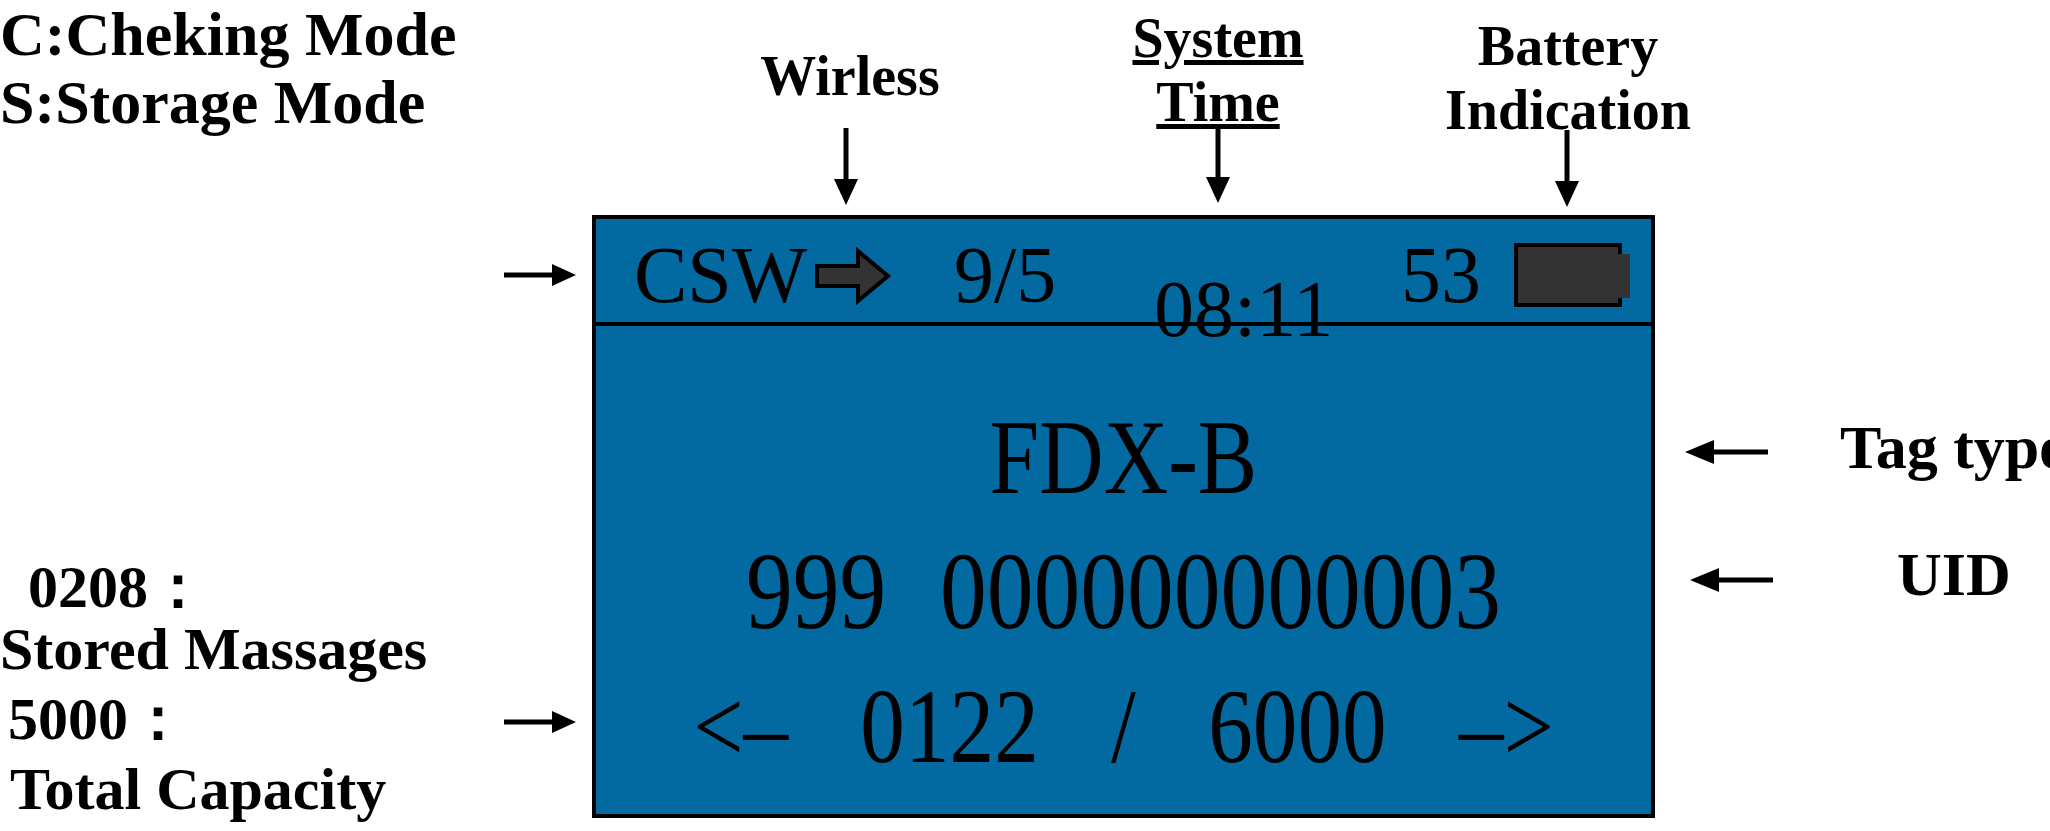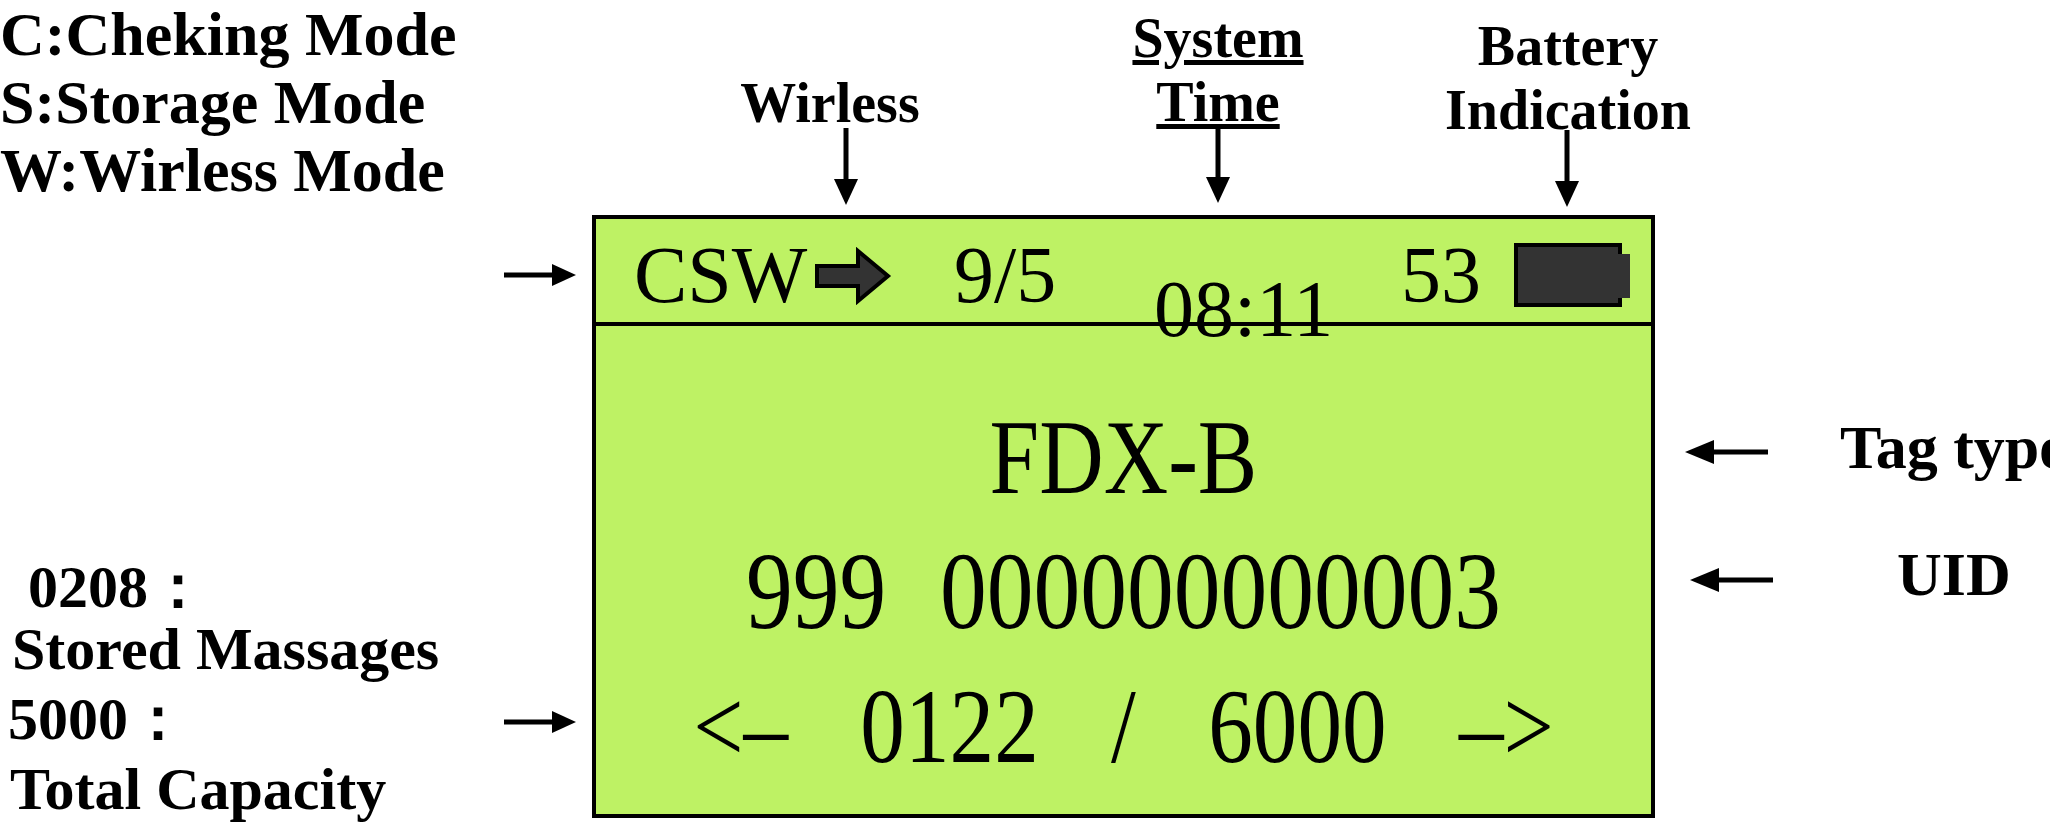--- a/index.html
+++ b/index.html
@@ -7,21 +7,21 @@
          font-family:"Liberation Serif",serif;color:#000;}
   .ann{position:absolute;font-weight:bold;white-space:nowrap;line-height:1;}
   .ann-block{position:absolute;font-weight:bold;text-align:center;white-space:nowrap;}
   .left-modes{left:6px;top:169px;font-size:62px;line-height:68px;font-weight:bold;white-space:nowrap;}
   .top-label{font-size:56px;line-height:64px;}
   .side-label{font-size:62px;}
   .bl-label{font-size:60px;}
   .arrow{position:absolute;}
   
   .screen{position:absolute;left:592px;top:215px;width:1063px;height:603px;
-          border:4px solid #000;box-sizing:border-box;background:#bef264;}
+          border:4px solid #000;box-sizing:border-box;background:#0369a1;}
   .statusbar{position:absolute;left:0;top:0;width:100%;height:103px;
              border-bottom:4px solid #000;box-sizing:content-box;}
   .st-item{position:absolute;top:16px;font-size:80px;line-height:1;white-space:nowrap;}
   .battery{position:absolute;left:918px;top:24px;width:100px;height:56px;
            background:#333;border:4px solid #000;}
   .battery-nub{position:absolute;right:-12px;top:7px;width:12px;height:44px;background:#333;}
   .screen-line{position:absolute;left:0;width:100%;text-align:center;line-height:1;
                white-space:nowrap;transform:scaleX(0.85);transform-origin:50% 50%;}
   .line-tagtype{top:186px;font-size:105px;}
   .line-uid{top:317px;font-size:110px;word-spacing:36px;}
@@ -30,24 +30,23 @@
   svg{display:block;}
 </style>
 </head>
 <body>
 
 <div id="stage">
 
   <div class="left-modes">
     <div>C:Cheking Mode</div>
     <div>S:Storage Mode</div>
-    <div>W:Wirless Mode</div>
   </div>
 
-  <div class="ann-block top-label" style="left:720px;top:44px;width:220px;margin-top:27px;">Wirless</div>
+  <div class="ann-block top-label" style="left:740px;top:44px;width:220px;">Wirless</div>
 
   <div class="ann-block top-label" style="left:1108px;top:6px;width:220px;text-decoration:underline;">
     <div>System</div>
     <div>Time</div>
   </div>
 
   <div class="ann-block top-label" style="left:1440px;top:14px;width:256px;">
     <div>Battery</div>
     <div>Indication</div>
   </div>
@@ -80,21 +79,21 @@
   </svg>
   <svg class="arrow" style="left:1685px;top:564px;" width="92" height="32" viewBox="0 0 92 32">
     <line x1="88" y1="16" x2="30" y2="16" stroke="#000" stroke-width="5"></line>
     <polygon points="34,4 34,28 5,16" fill="#000"></polygon>
   </svg>
 
   <div class="ann side-label" style="left:1840px;top:416px;">Tag type</div>
   <div class="ann side-label" style="left:1897px;top:543px;">UID</div>
 
   <div class="ann bl-label" style="left:28px;top:557px;">0208：</div>
-  <div class="ann bl-label" style="left:12px;top:619px;">Stored Massages</div>
+  <div class="ann bl-label" style="left:0;top:619px;">Stored Massages</div>
   <div class="ann bl-label" style="left:8px;top:689px;">5000：</div>
   <div class="ann bl-label" style="left:10px;top:759px;">Total Capacity</div>
 
   <div class="screen">
 
     <div class="statusbar">
       <div class="st-item" style="left:38px;">CSW</div>
       <svg class="arrow" style="left:218px;top:28px;" width="78" height="58" viewBox="0 0 78 58">
         <polygon points="3,19 44,19 44,4 74,29 44,54 44,39 3,39" fill="#333" stroke="#000" stroke-width="4" stroke-linejoin="miter"></polygon>
       </svg>

